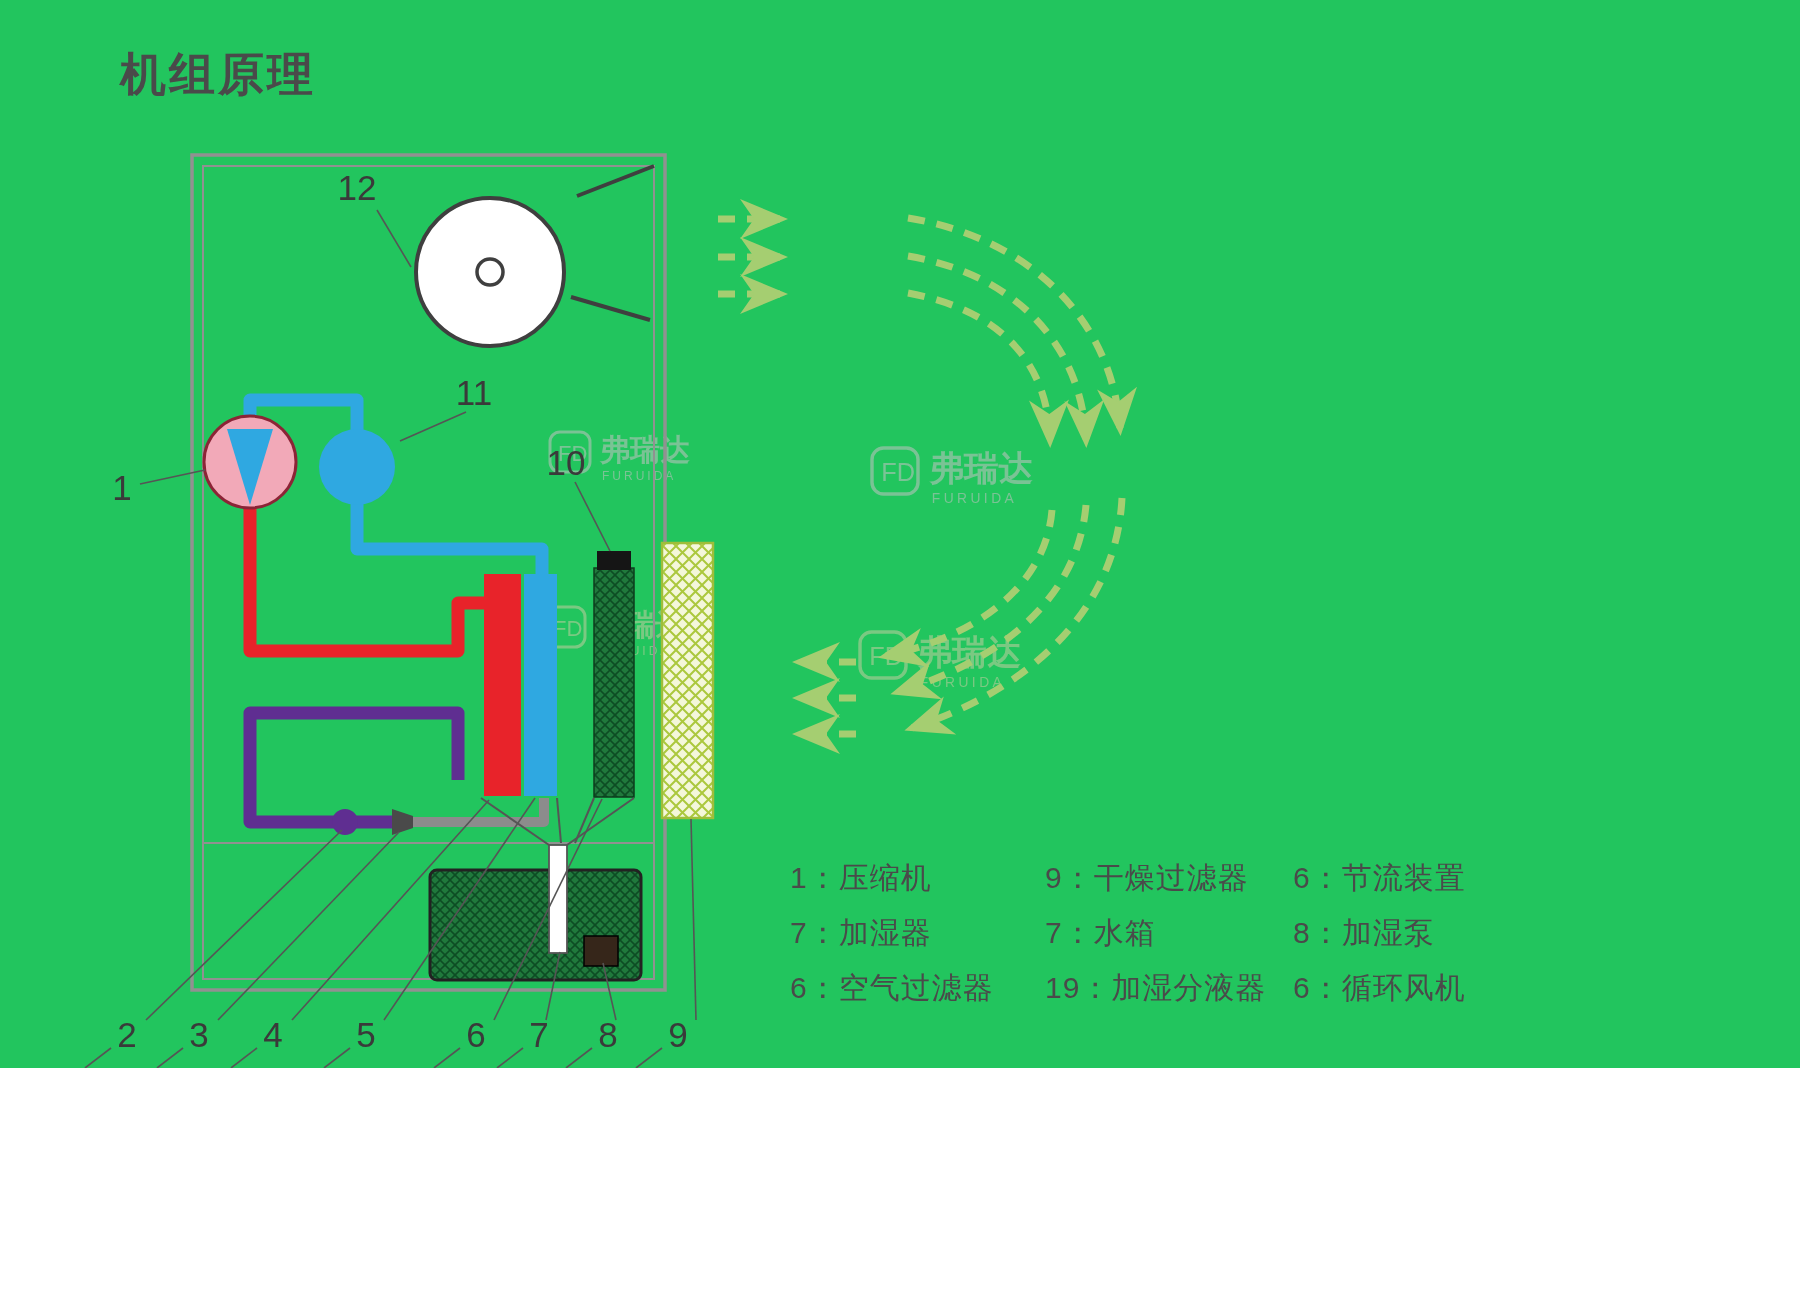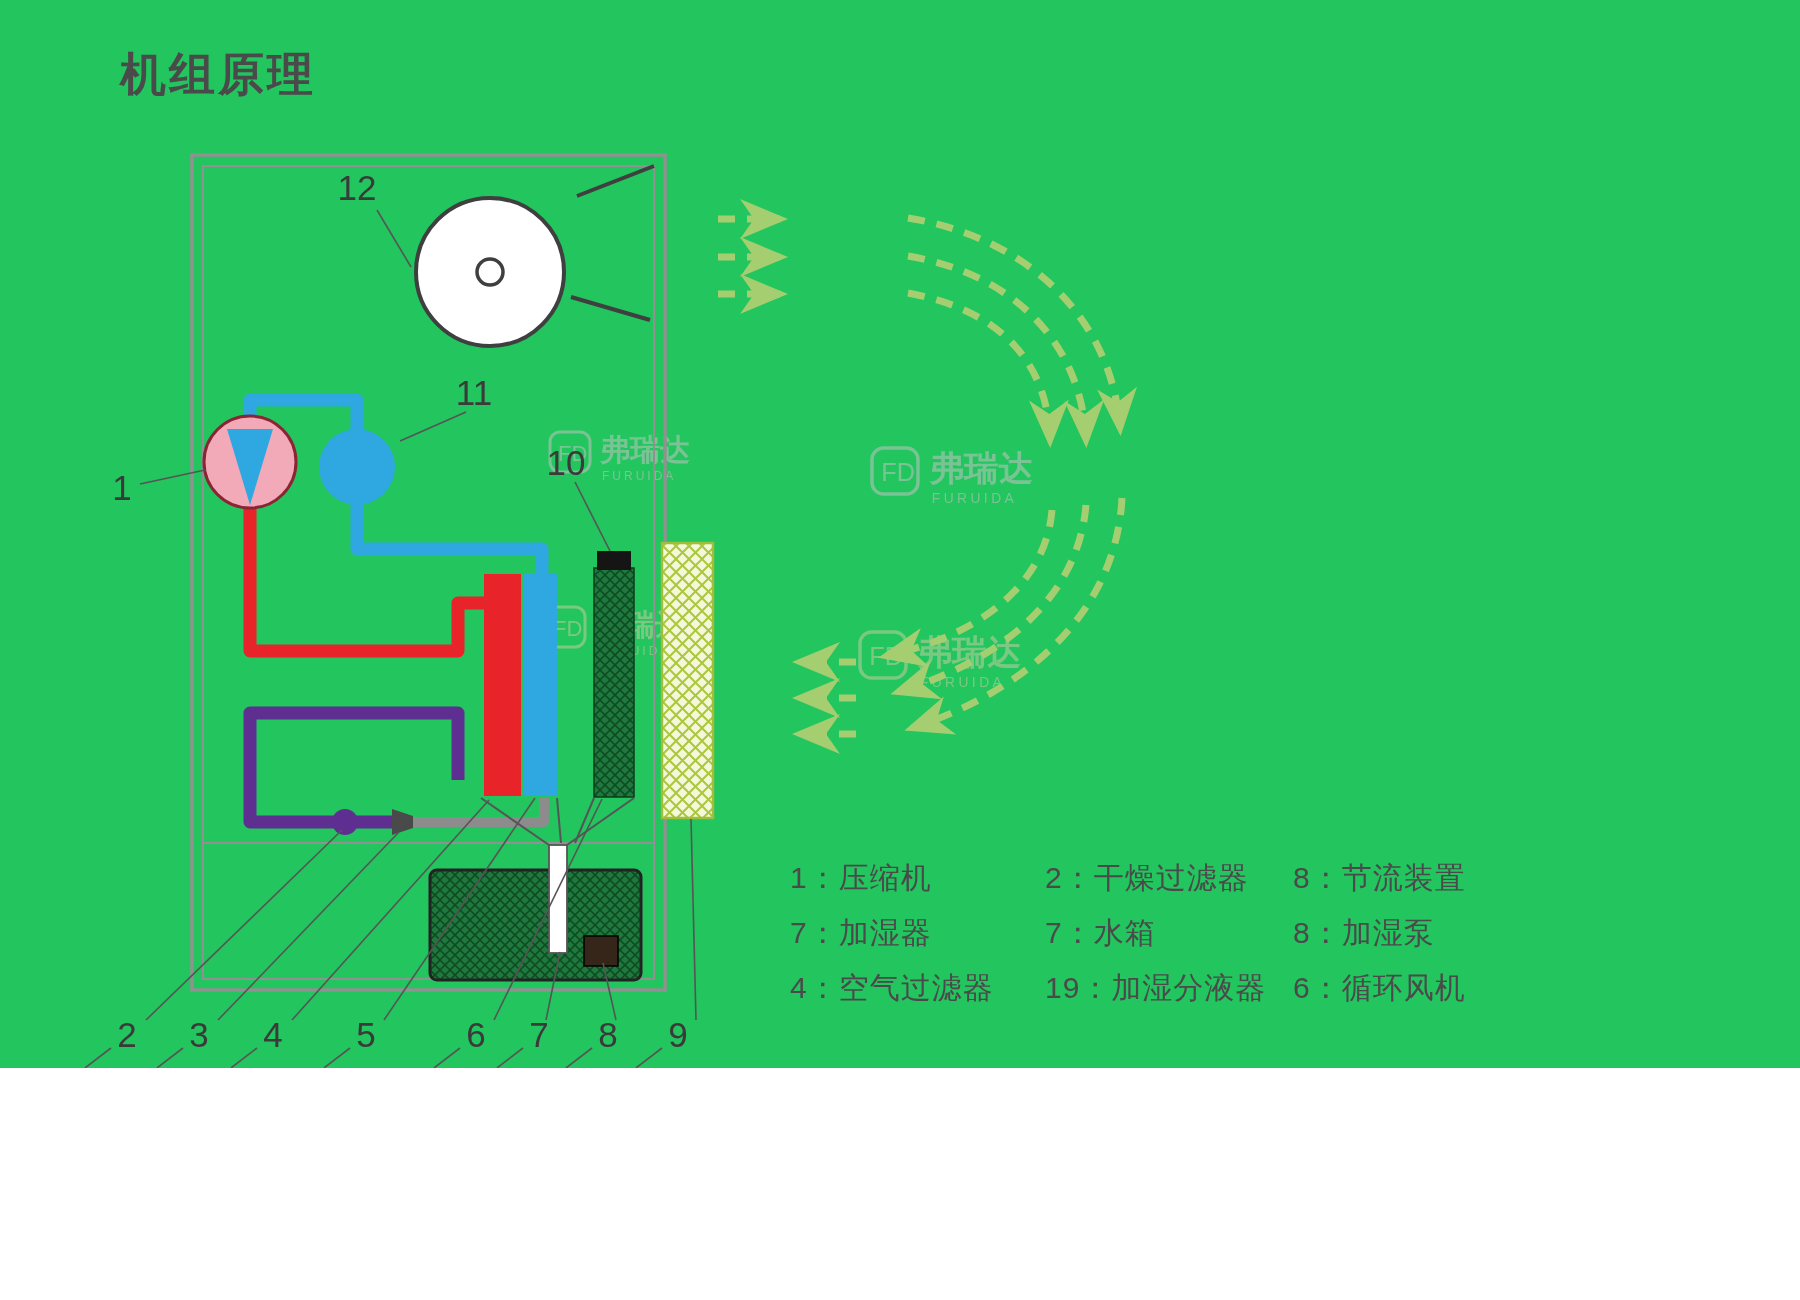--- a/index.html
+++ b/index.html
@@ -168,23 +168,23 @@
       <text class="callout-num" x="366" y="1047">5</text>
       <text class="callout-num" x="476" y="1047">6</text>
       <text class="callout-num" x="539" y="1047">7</text>
       <text class="callout-num" x="608" y="1047">8</text>
       <text class="callout-num" x="678" y="1047">9</text>
     </g>
   </svg>
 
   <div class="legend">
     <div class="legend-item">1：压缩机</div>
-    <div class="legend-item">2：干燥过滤器</div>
-    <div class="legend-item">8：节流装置</div>
+    <div class="legend-item">9：干燥过滤器</div>
+    <div class="legend-item">6：节流装置</div>
     <div class="legend-item">7：加湿器</div>
     <div class="legend-item">7：水箱</div>
     <div class="legend-item">8：加湿泵</div>
-    <div class="legend-item">4：空气过滤器</div>
+    <div class="legend-item">6：空气过滤器</div>
     <div class="legend-item">19：加湿分液器</div>
     <div class="legend-item">6：循环风机</div>
   </div>
 
 </div>
 
 </body></html>

